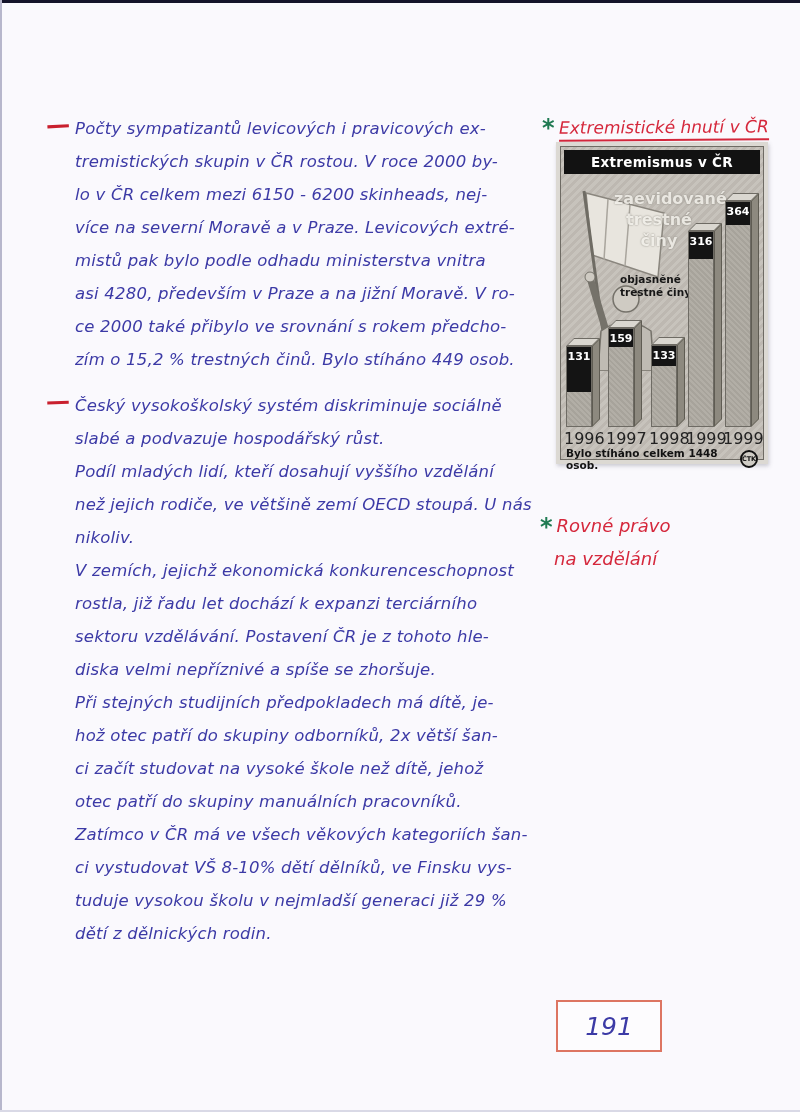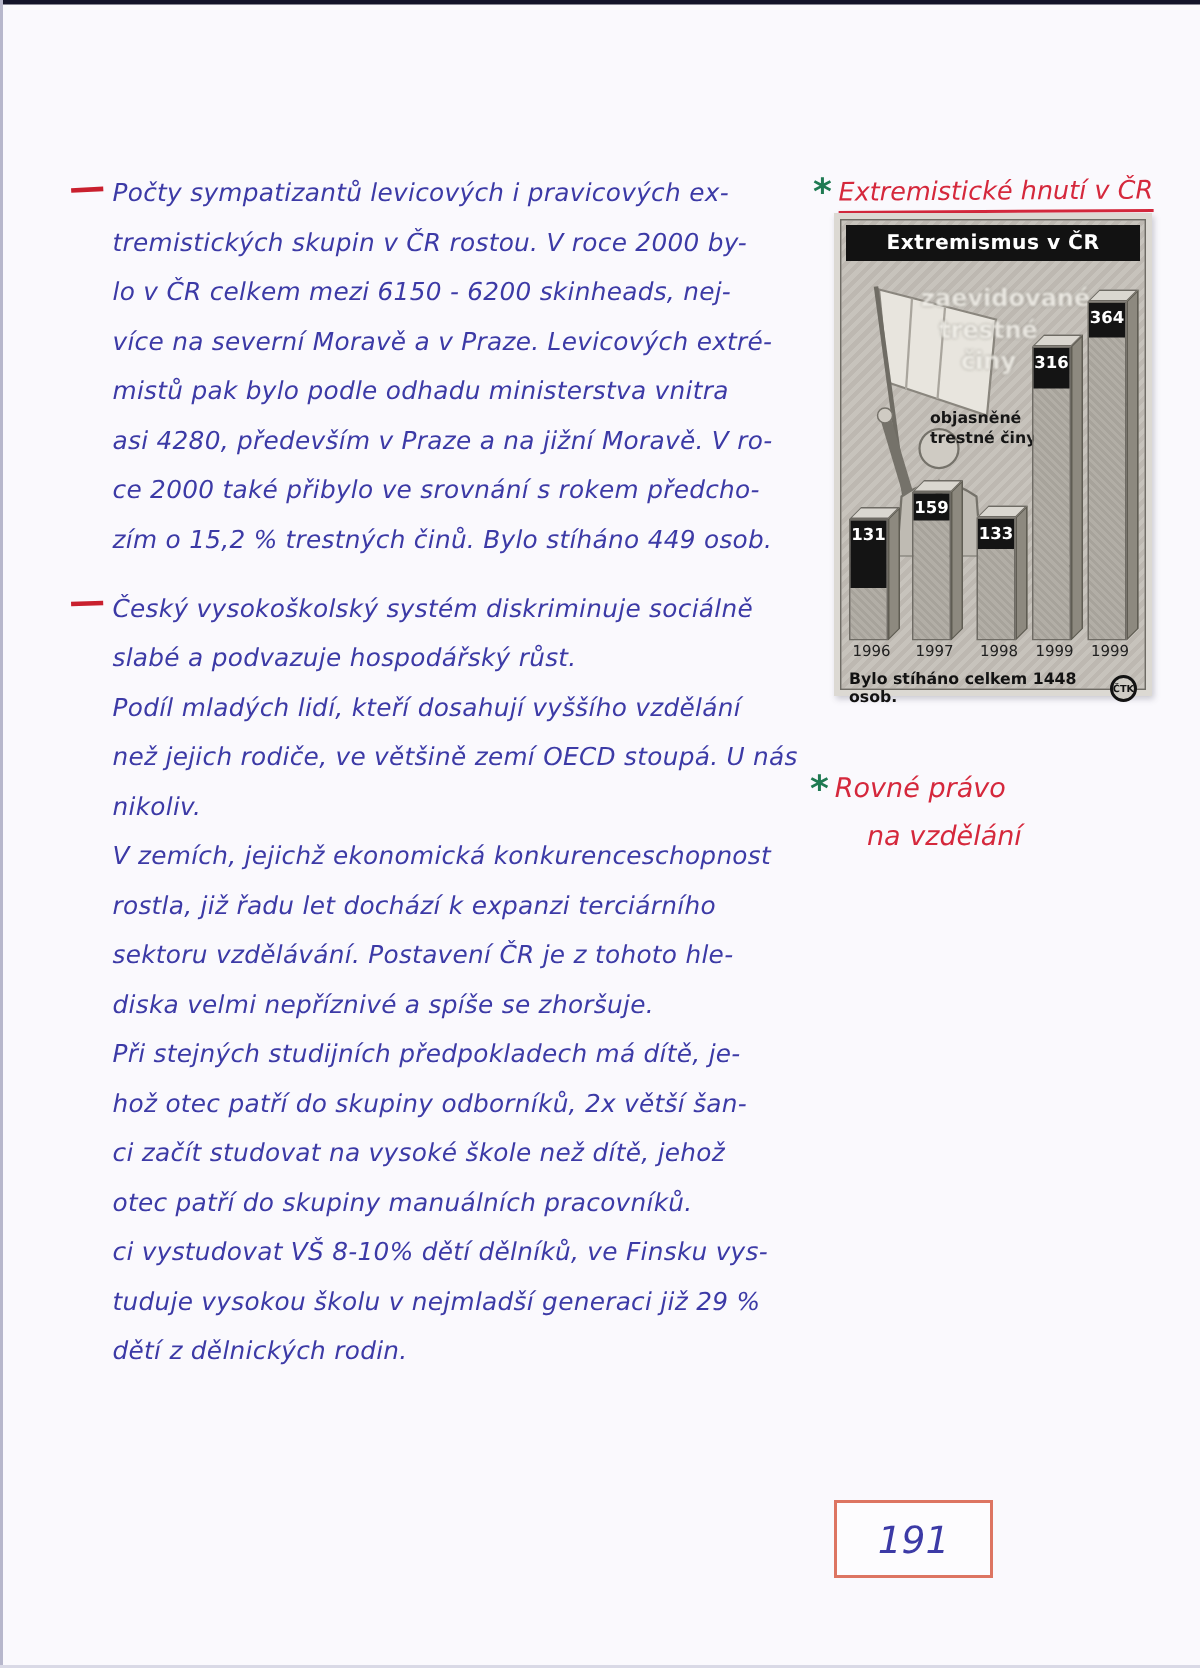--- a/index.html
+++ b/index.html
@@ -18,39 +18,39 @@
   .bullet{position:absolute;font-style:normal;color:#c9202e;font-weight:900;font-size:24px;line-height:10px;}
   .bullet1{left:46px;top:120px;transform:rotate(-3deg);}
   .bullet2{left:46px;top:396px;transform:rotate(-2deg);}
 
   
   .margin-note{position:absolute;font-style:italic;color:#d5283c;font-weight:500;}
   .note1{left:542px;top:114px;font-size:17px;white-space:nowrap;}
   .note1 .red-underline{border-bottom:2px solid #d5283c;padding-bottom:2px;display:inline-block;transform:rotate(-.4deg);}
   .asterisk{color:#1f7a52;font-style:normal;font-weight:bold;font-size:24px;vertical-align:-3px;margin-right:4px;}
   .note2{left:540px;top:510px;font-size:18px;line-height:32px;}
-  .note2 .line2{margin-left:38px;}
+  .note2 .line2{margin-left:14px;}
 
   
   .clipping{position:absolute;left:556px;top:142px;width:212px;height:322px;margin:0;background:#dcd9d3;padding:4px;box-sizing:border-box;box-shadow:1px 2px 4px rgba(60,60,80,.25);}
   .chart-frame{position:relative;width:100%;height:100%;border:1px solid #6e6b64;background:repeating-linear-gradient(135deg,#c7c3bc 0 3px,#bdb8b1 3px 6px);box-sizing:border-box;}
   .chart-title{height:24px;line-height:24px;margin:3px;background:#121212;color:#ffffff;font-weight:bold;font-size:13.5px;text-align:center;letter-spacing:.3px;}
   .plot{position:relative;margin:0 3px;height:250px;overflow:hidden;}
   .flag-illustration{position:absolute;left:0;top:2px;}
   .legend-ghost{position:absolute;left:50px;top:12px;width:90px;text-align:center;font-size:16px;font-weight:bold;color:#f1efe9;opacity:.85;filter:blur(.6px);line-height:1.3;text-shadow:0 0 2px #7a776f;}
   .legend-solved{position:absolute;left:56px;top:96px;width:72px;font-size:10.5px;font-weight:bold;color:#161616;line-height:1.25;text-align:left;}
   .solved-arrow{position:absolute;left:130px;top:100px;width:0;height:0;border-left:4px solid transparent;border-right:4px solid transparent;border-top:6px solid #161616;}
   .bar3d{position:absolute;bottom:0;}
   .bar-front{position:absolute;left:0;top:0;width:100%;height:100%;background:repeating-linear-gradient(45deg,#b2aea6 0 2px,#a7a39b 2px 4px);border:1px solid #6e6b64;box-sizing:border-box;}
   .bar-side{position:absolute;left:100%;top:0;width:8px;height:100%;background:#8d897f;transform:skewY(-45deg);transform-origin:0 0;border:1px solid #5f5c53;box-sizing:border-box;}
   .bar-top{position:absolute;left:0;bottom:100%;width:100%;height:8px;background:#dad7d0;transform:skewX(-45deg);transform-origin:0 100%;border:1px solid #6e6b64;box-sizing:border-box;}
   .bar-label{position:absolute;top:0;left:0;right:0;background:#141414;color:#ffffff;font-weight:bold;font-size:11px;text-align:center;padding-top:3px;box-sizing:border-box;}
   .bar-solved{position:absolute;left:0;right:0;text-align:center;font-weight:bold;font-size:10px;color:#ded9cf;text-shadow:0 1px 1px #4a473f;padding-left:42px;}
   .years{position:relative;height:16px;margin:2px 3px 0 3px;}
-  .year-label{position:absolute;width:34px;text-align:center;font-size:10px;color:#222;}
+  .year-label{position:absolute;width:34px;text-align:center;font-size:16px;color:#222;}
   .caption-row{display:flex;align-items:center;justify-content:space-between;margin:2px 5px 0 5px;}
   .chart-caption{font-size:10.5px;font-weight:bold;color:#121212;}
   .ctk-logo{width:18px;height:18px;border:2px solid #121212;border-radius:50%;display:flex;align-items:center;justify-content:center;font-size:6.5px;font-weight:bold;color:#121212;background:#cfccc5;box-sizing:border-box;}
 
   
   .page-number-box{position:absolute;left:556px;top:1000px;width:102px;height:48px;border:2px solid #dd7562;background:#fdfcfe;display:flex;align-items:center;justify-content:center;}
   .page-number{font-size:25px;}
 </style>
 </head>
 <body>
@@ -83,20 +83,21 @@
         <div class="hand-line">než jejich rodiče, ve většině zemí OECD stoupá. U nás</div>
         <div class="hand-line">nikoliv.</div>
         <div class="hand-line">V zemích, jejichž ekonomická konkurenceschopnost</div>
         <div class="hand-line">rostla, již řadu let dochází k expanzi terciárního</div>
         <div class="hand-line">sektoru vzdělávání. Postavení ČR je z tohoto hle-</div>
         <div class="hand-line">diska velmi nepříznivé a spíše se zhoršuje.</div>
         <div class="hand-line">Při stejných studijních předpokladech má dítě, je-</div>
         <div class="hand-line">hož otec patří do skupiny odborníků, 2x větší šan-</div>
         <div class="hand-line">ci začít studovat na vysoké škole než dítě, jehož</div>
         <div class="hand-line">otec patří do skupiny manuálních pracovníků.</div>
+        <div class="hand-line">Zatímco v ČR má ve všech věkových kategoriích šan-</div>
         <div class="hand-line">ci vystudovat VŠ 8-10% dětí dělníků, ve Finsku vys-</div>
         <div class="hand-line">tuduje vysokou školu v nejmladší generaci již 29 %</div>
         <div class="hand-line">dětí z dělnických rodin.</div>
       </div>
   </section>
 
   <div class="margin-note note1">
     <span class="asterisk">*</span><span class="red-underline">Extremistické hnutí v ČR</span>
   </div>
 

